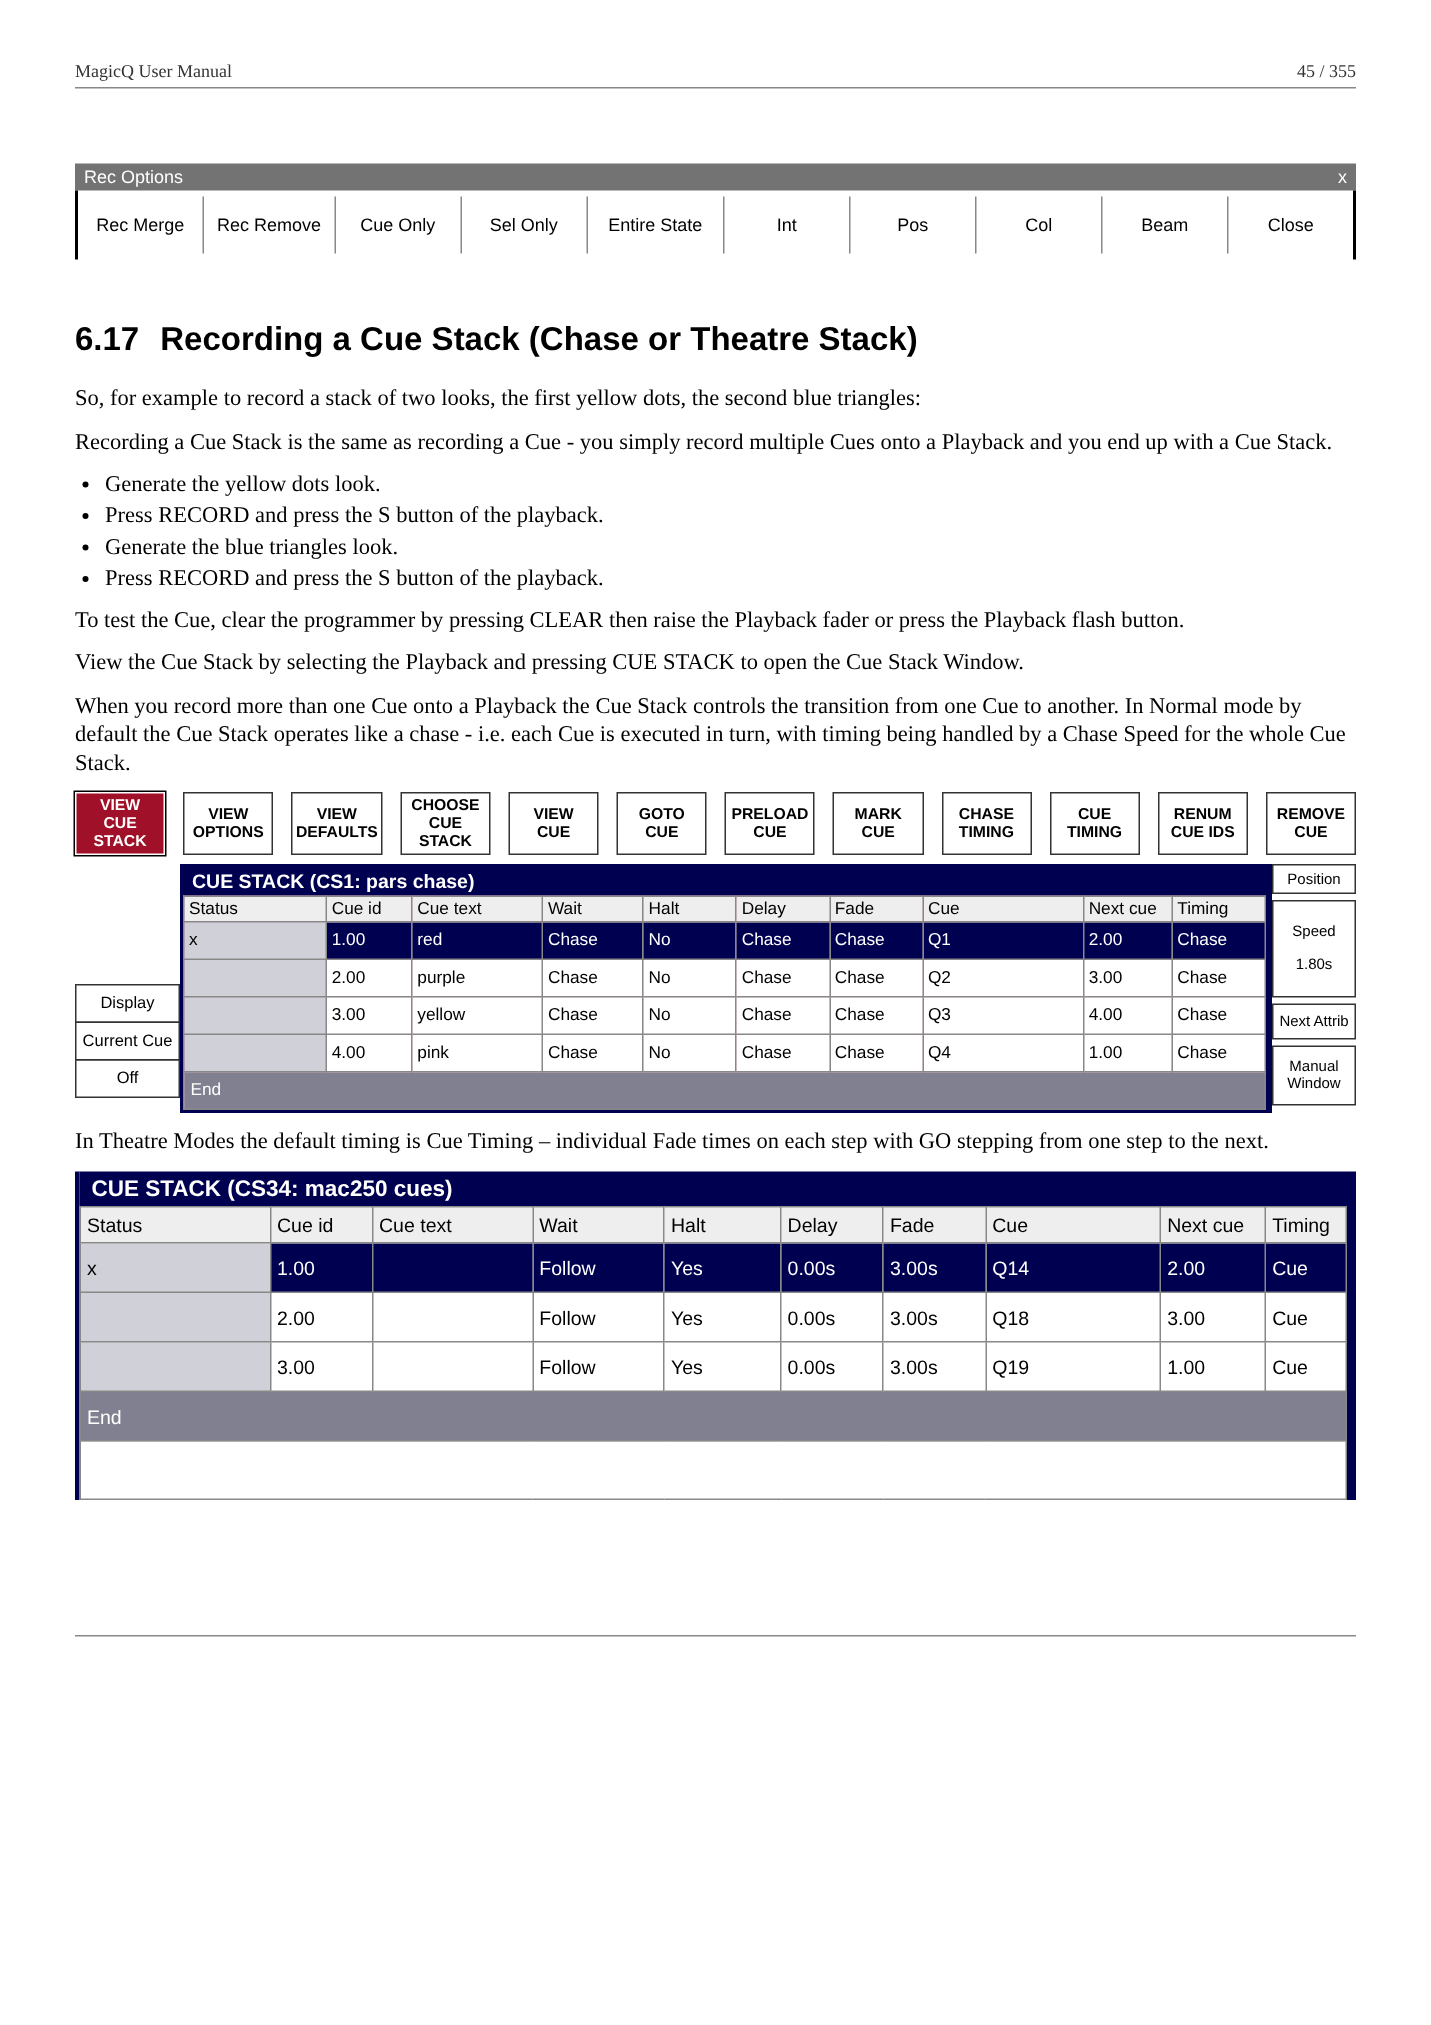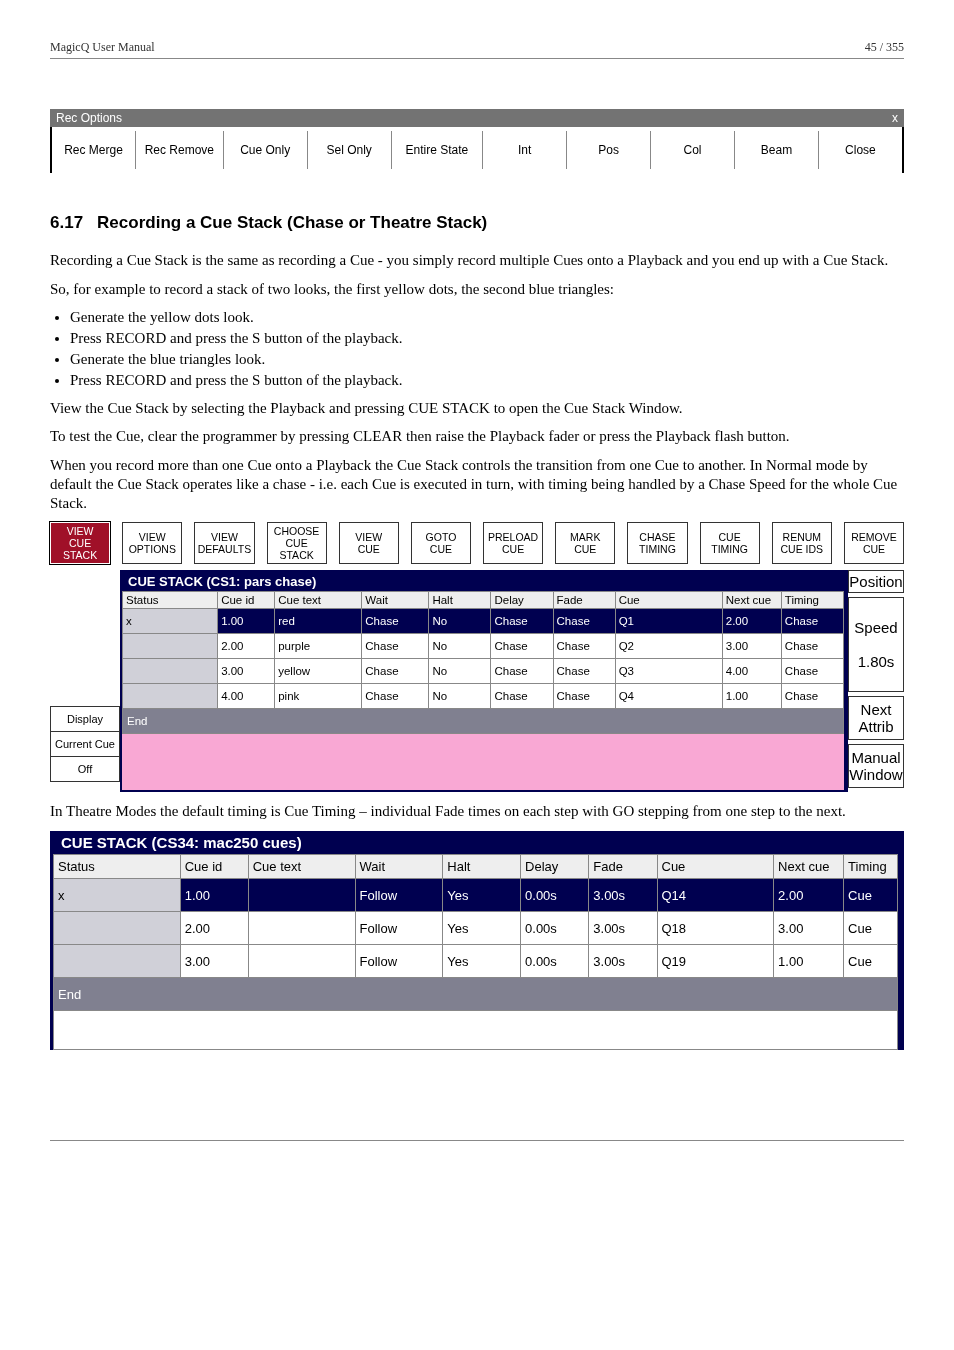--- a/index.html
+++ b/index.html
@@ -57,39 +57,40 @@
     cursor: pointer;
     white-space: nowrap;
   }
   .rec-options .btn:nth-child(2) { flex:1.05; }
   .rec-options .btn:nth-child(5) { flex:1.1; }
   .rec-options .btn:last-child { border-right: none; }
 
   h2.section {
     font-family: Arial, Helvetica, sans-serif;
     font-weight: bold;
-    font-size: 17px;
+    font-size: 22px;
     margin-top: 40px;
     margin-bottom: 18px;
   }
   h2.section .num { margin-right: 14px; }
   p { margin: 10px 0; line-height: 1.25; }
   ul.bullets { margin: 4px 0 10px 0; padding-left: 20px; }
   ul.bullets li { margin: 4px 0; }
 
   
   .cuestack-fig {
     margin-top: 6px;
     font-family: Tahoma, Arial, sans-serif;
     font-size: 11px;
     color: #000;
   }
   .softrow {
     display: flex;
     gap: 12px;
+    font-weight: bold;
   }
   .softbtn {
     flex: 1;
     border: 1px solid #333;
     text-align: center;
     padding: 4px 2px;
     line-height: 1.15;
     height: 32px;
     display: flex;
     align-items: center;
@@ -127,21 +128,21 @@
   .cs1-main {
     flex: 1;
     border: 2px solid #000050;
     border-right: 4px solid #000050;
     background: #f9a8d4;
   }
   .cs1-right {
     width: 56px;
     display: flex;
     flex-direction: column;
-    font-size: 15px;
+    font-size: 10px;
     text-align: center;
   }
   .cs1-right .rbox {
     border: 1px solid #333;
     padding: 4px 1px;
     margin-bottom: 4px;
     min-height: 30px;
     display:flex;align-items:center;justify-content:center;
     white-space: pre-line;
   }
@@ -258,30 +259,30 @@
       <div class="btn">Col</div>
       <div class="btn">Beam</div>
       <div class="btn">Close</div>
     </div>
   </div>
 
   <h2 class="section">
     <span class="num">6.17</span><span>Recording a Cue Stack (Chase or Theatre Stack)</span>
   </h2>
 
+  <p>So, for example to record a stack of two looks, the first yellow dots, the second blue triangles:</p>
   <p>Recording a Cue Stack is the same as recording a Cue - you simply record multiple Cues onto a Playback and you end up with a Cue Stack.</p>
-  <p>So, for example to record a stack of two looks, the first yellow dots, the second blue triangles:</p>
   <ul class="bullets">
     <li>Generate the yellow dots look.</li>
     <li>Press RECORD and press the S button of the playback.</li>
     <li>Generate the blue triangles look.</li>
     <li>Press RECORD and press the S button of the playback.</li>
   </ul>
+  <p>To test the Cue, clear the programmer by pressing CLEAR then raise the Playback fader or press the Playback flash button.</p>
   <p>View the Cue Stack by selecting the Playback and pressing CUE STACK to open the Cue Stack Window.</p>
-  <p>To test the Cue, clear the programmer by pressing CLEAR then raise the Playback fader or press the Playback flash button.</p>
   <p>When you record more than one Cue onto a Playback the Cue Stack controls the transition from one Cue to another. In Normal mode by default the Cue Stack operates like a chase - i.e. each Cue is executed in turn, with timing being handled by a Chase Speed for the whole Cue Stack.</p>
 
   <div class="cuestack-fig">
     <div class="softrow">
       <div class="softbtn active">VIEW
 CUE STACK</div>
       <div class="softbtn">VIEW
 OPTIONS</div>
       <div class="softbtn">VIEW
 DEFAULTS</div>

